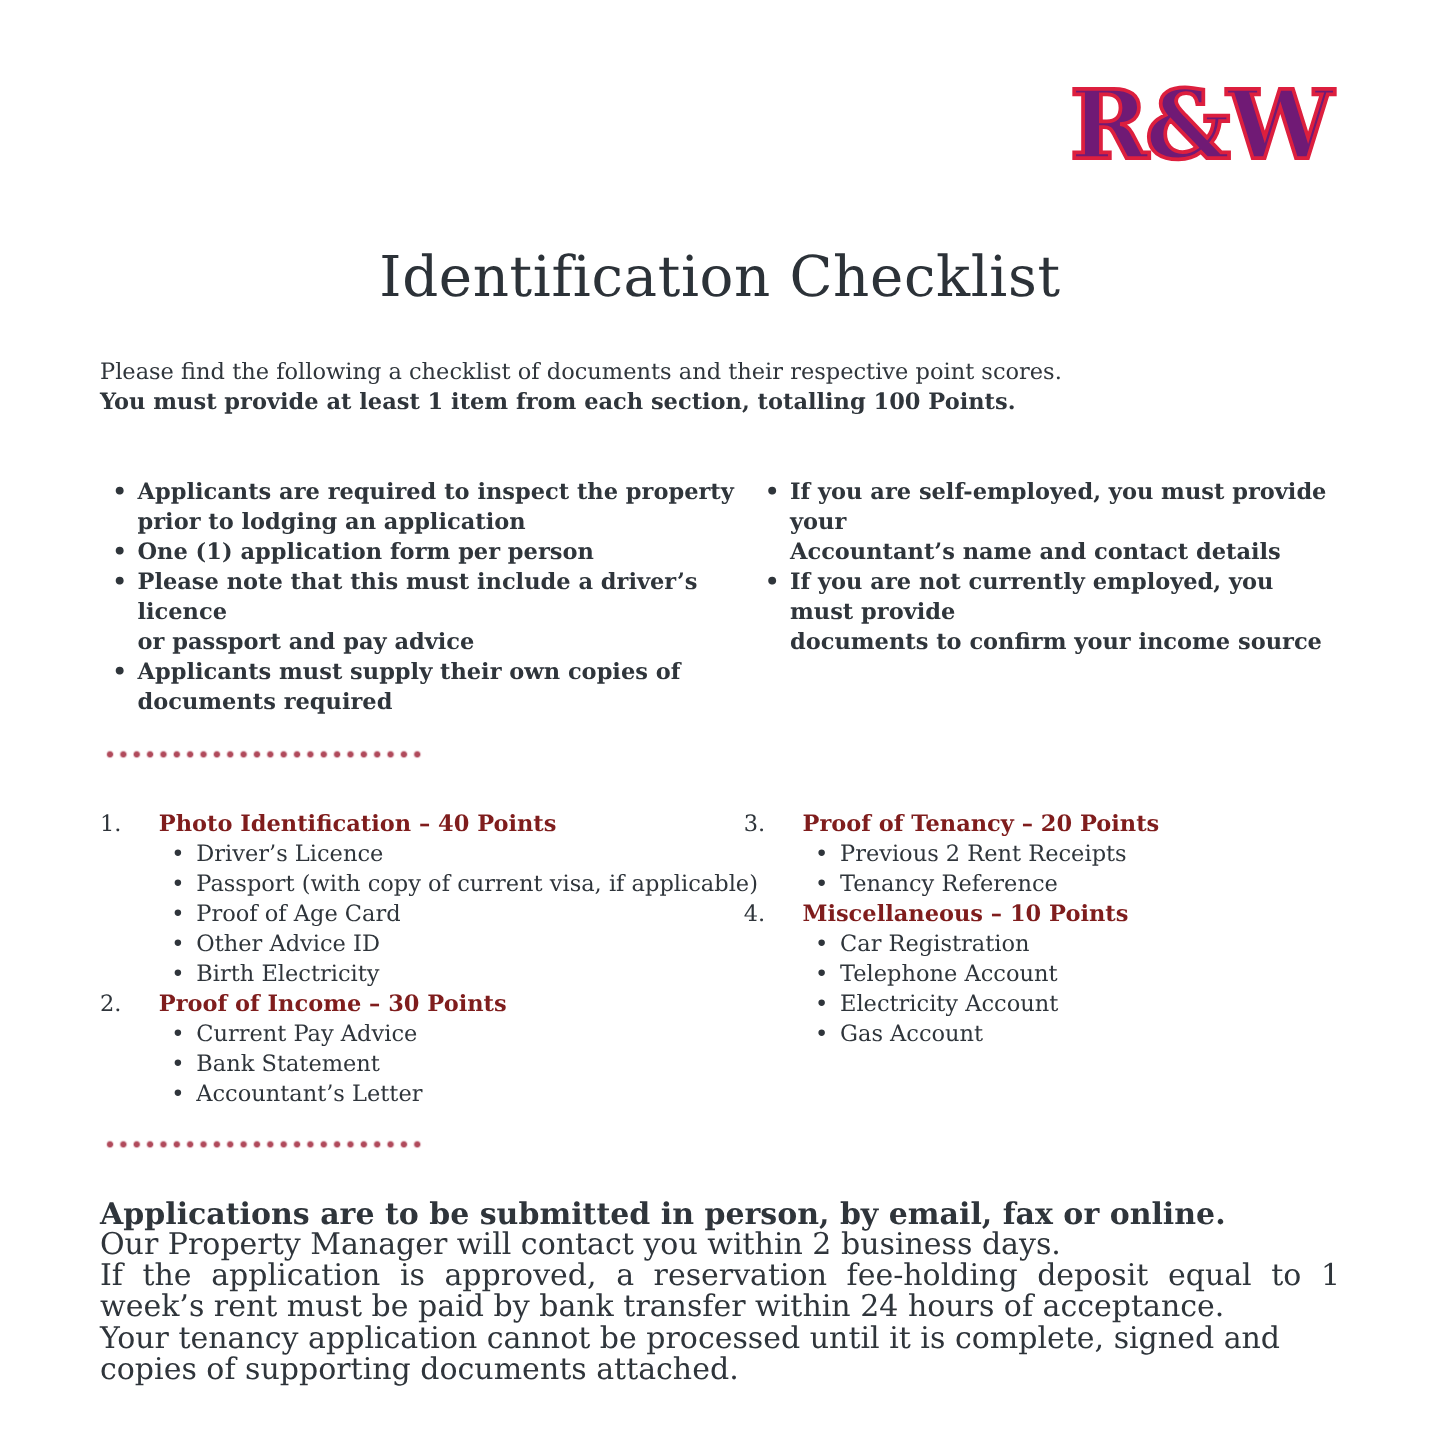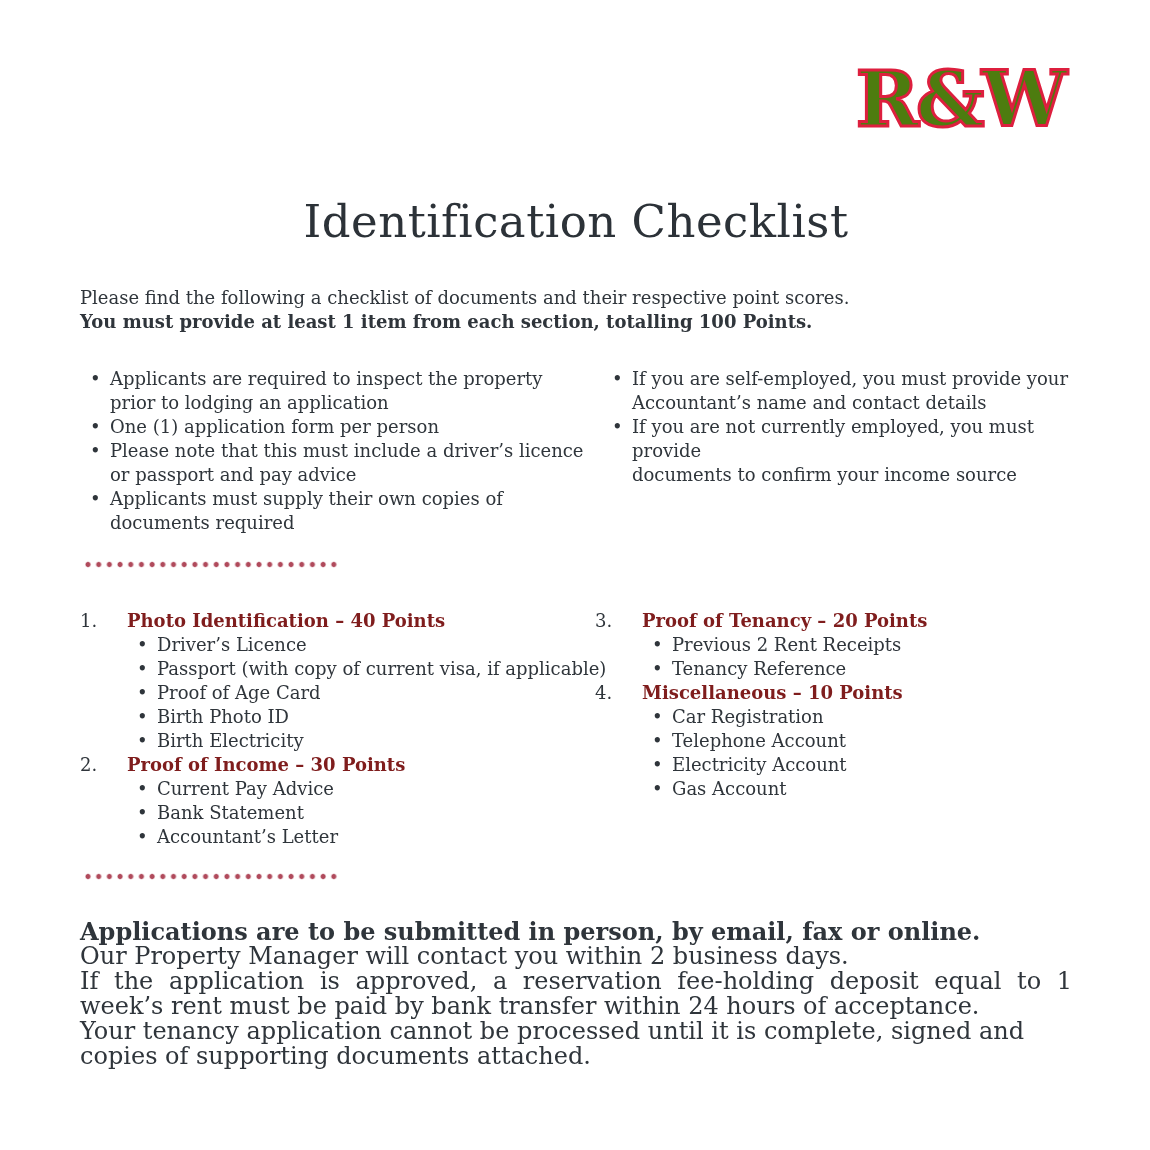--- a/index.html
+++ b/index.html
@@ -15,21 +15,21 @@
     overflow: hidden;
   }
 
   
   .logo-row { text-align: right; height: 84px; }
   .logo {
     display: inline-block;
     font-size: 76px;
     line-height: 84px;
     font-weight: bold;
-    color: #4d7c0f;
+    color: #701a75;
     -webkit-text-stroke: 3px #DD1F3E;
     letter-spacing: -3px;
     padding-right: 8px;
   }
 
   
   .title {
     margin-top: 52px;
     font-size: 45px;
     line-height: 56px;
@@ -37,21 +37,21 @@
     text-align: center;
     color: #2c3238;
     letter-spacing: 0.5px;
   }
 
   
   .intro { margin-top: 36px; font-size: 18px; line-height: 24px; }
   .intro .bold { font-weight: bold; }
 
   
-  .notes { margin-top: 33px; display: flex; }
+  .notes { margin-top: 48px; display: flex; font-weight: bold; }
   .notes-col { min-height: 10px; }
   .notes-col.left { width: 522px; flex: 0 0 522px; }
   .notes-col.right { flex: 1; }
   .notes ul { list-style: none; padding-left: 10px; }
   .notes li {
     position: relative;
     padding-left: 20px;
     font-size: 18px;
     line-height: 24px;
     white-space: pre-line;
@@ -155,21 +155,21 @@
     <div class="sections-col left">
       <div class="section">
         <div class="section-heading">
           <span class="section-number">1.</span>
           <span class="section-title">Photo Identification – 40 Points</span>
         </div>
         <ul class="section-items">
           <li>Driver’s Licence</li>
           <li>Passport (with copy of current visa, if applicable)</li>
           <li>Proof of Age Card</li>
-          <li>Birth Photo ID</li>
+          <li>Other Advice ID</li>
           <li>Birth Electricity</li>
         </ul>
       </div>
       <div class="section">
         <div class="section-heading">
           <span class="section-number">2.</span>
           <span class="section-title">Proof of Income – 30 Points</span>
         </div>
         <ul class="section-items">
           <li>Current Pay Advice</li>

